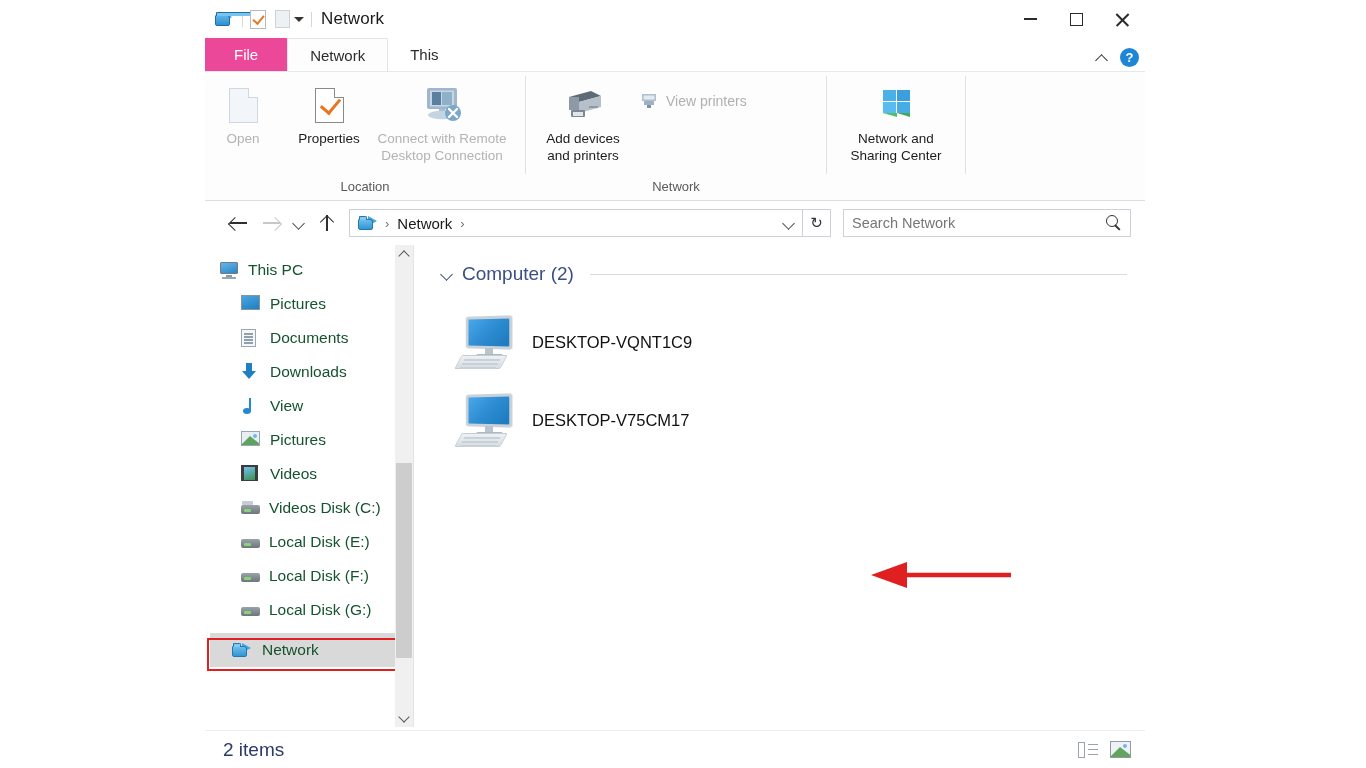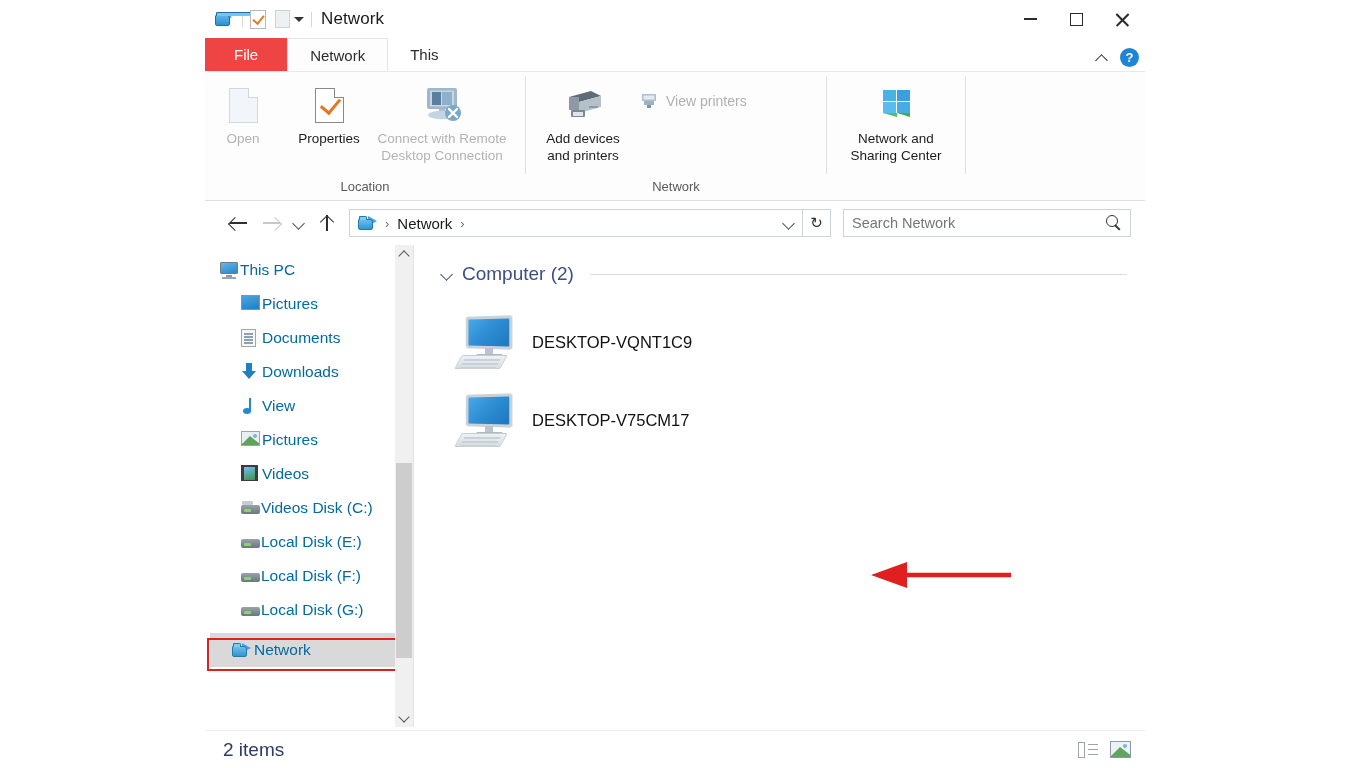--- a/index.html
+++ b/index.html
@@ -76,21 +76,21 @@
   .wc .cls:after { transform: rotate(-45deg); }
 
   
   .tabstrip {
     position:relative; height: 33px; background: #ffffff; display:flex; align-items:flex-end;
   }
   .tab {
     height: 33px; display:flex; align-items:center; justify-content:center;
     font-size: 15px; color: #2b2b2b; padding: 0 22px; cursor: default;
   }
-  .tab.file { background:#ef4444; color:#ffffff; font-weight:400; padding:0 29px; }
+  .tab.file { background:#ec4899; color:#ffffff; font-weight:400; padding:0 29px; }
   .tab.active { background:#fdfdfd; border-left:1px solid #e4e4e4; border-right:1px solid #e4e4e4; border-top:1px solid #e4e4e4; }
   .tabstrip-right {
     position:absolute; right: 6px; bottom: 4px; display:flex; align-items:center; gap:12px;
   }
   .chev-up {
     width:11px; height:11px; position:relative;
   }
   .chev-up:before {
     content:""; position:absolute; left:0; top:4px; width:8px;height:8px;
     border-left:1.6px solid #333; border-top:1.6px solid #333; transform: rotate(45deg);
@@ -181,22 +181,22 @@
   .mag:before { content:""; position:absolute; left:0;top:0; width:10px;height:10px;border:1.6px solid #333;border-radius:50%; }
   .mag:after { content:""; position:absolute; left:9px; top:9px; width:7px;height:1.6px;background:#333; transform:rotate(45deg); transform-origin: left center; }
 
   
   .bodyrow { display:flex; height: 482px; background:#fff; }
   .navpane {
     width: 208px; position:relative; background:#fff; overflow:hidden;
     padding-top: 8px;
   }
   .navitem {
-    display:flex; align-items:center; height: 34px; font-size:15.5px; color:#0369a1;
-    padding-left: 14px; gap: 1px; cursor:default; white-space:nowrap;
+    display:flex; align-items:center; height: 34px; font-size:15.5px; color:#14532d;
+    padding-left: 14px; gap: 9px; cursor:default; white-space:nowrap;
   }
   .navitem.indent { padding-left: 36px; }
   .navitem.selected { background:#d9d9d9; }
   .navicon { width:20px;height:18px; flex:none; position:relative; }
 
   
   .i-pc { width:20px;height:17px;position:relative; }
   .i-pc .scr{ position:absolute;left:1px;top:0;width:18px;height:12px;background:linear-gradient(160deg,#63b6ea,#2a86c6);border:1.5px solid #6f7b86;border-radius:1px;}
   .i-pc .std{ position:absolute;left:7px;top:13px;width:6px;height:2px;background:#8d99a4;}
   .i-pc .bas{ position:absolute;left:3px;top:15px;width:14px;height:2px;background:#9aa5b0;}

